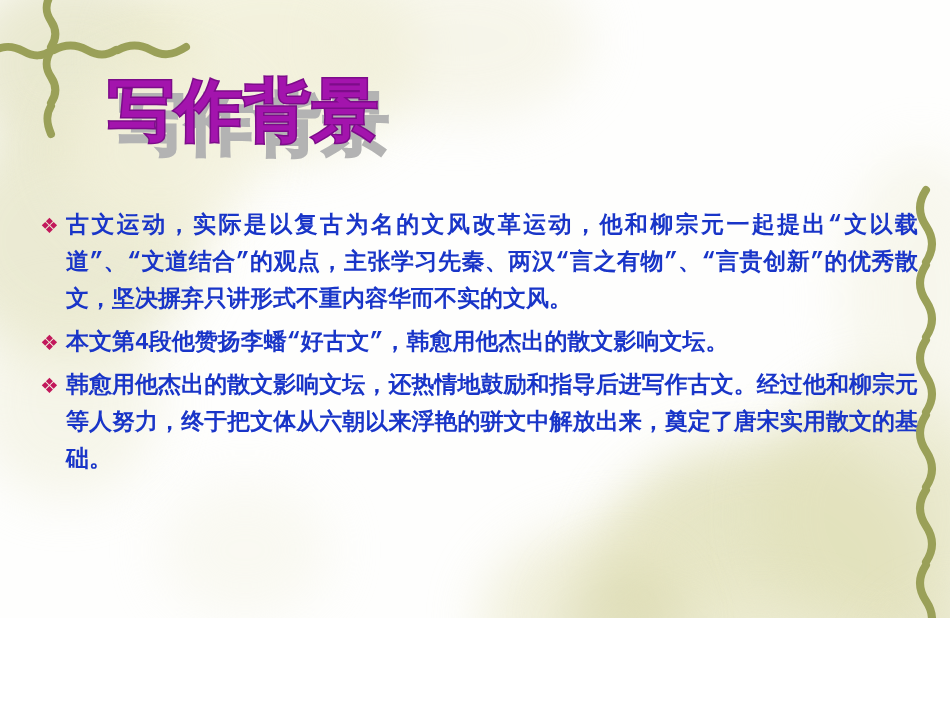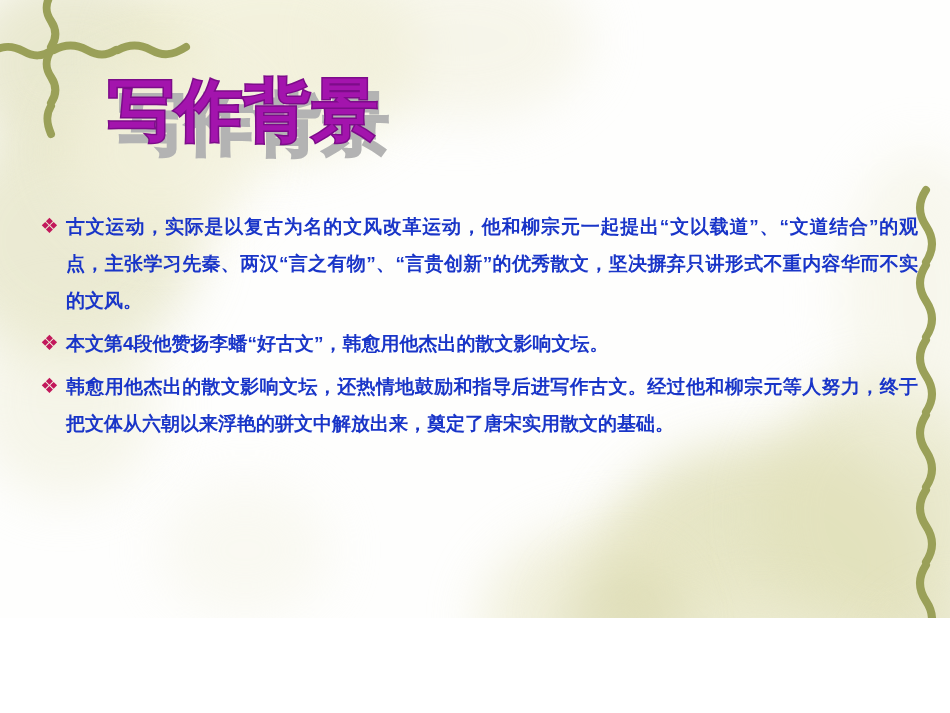--- a/index.html
+++ b/index.html
@@ -86,22 +86,22 @@
     color: #c2185b;
     font-size: 21px;
     line-height: 37px;
     text-align: left;
     padding-left: 6px;
     box-sizing: border-box;
   }
   .para-text {
     flex: 1 1 auto;
     color: #1935c8;
-    font-family: Liberation Sans, sans-serif;
-    font-size: 19px;
+    font-family: Liberation Mono, monospace;
+    font-size: 23px;
     font-weight: 600;
     line-height: 37px;
     letter-spacing: 0px;
     text-align: justify;
     text-justify: inter-ideograph;
     word-break: break-all;
   }
 </style>
 </head>
 <body>

